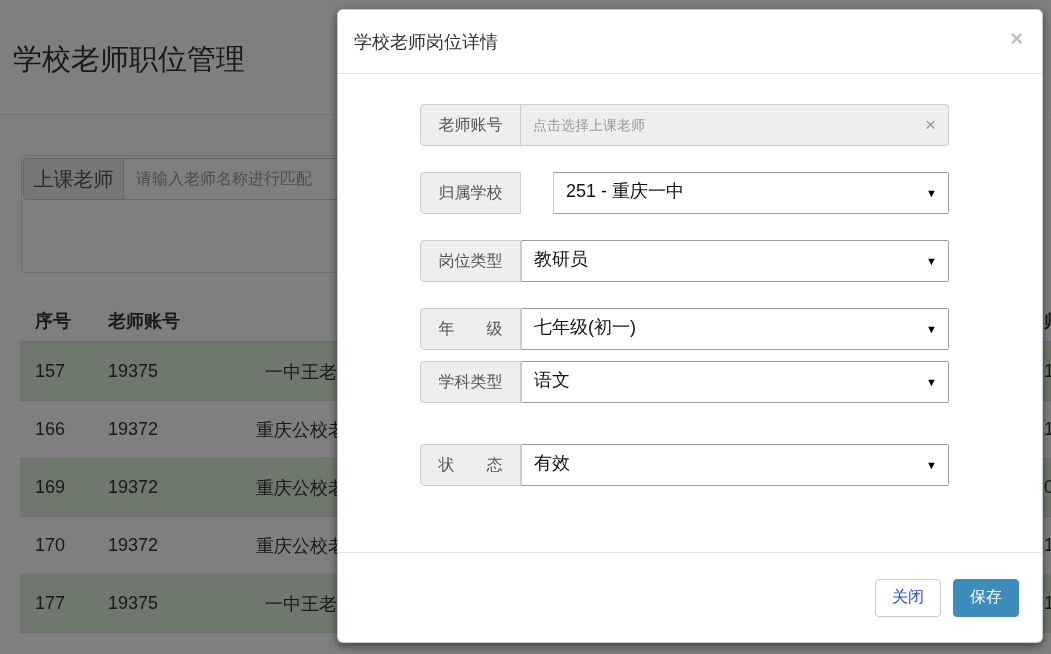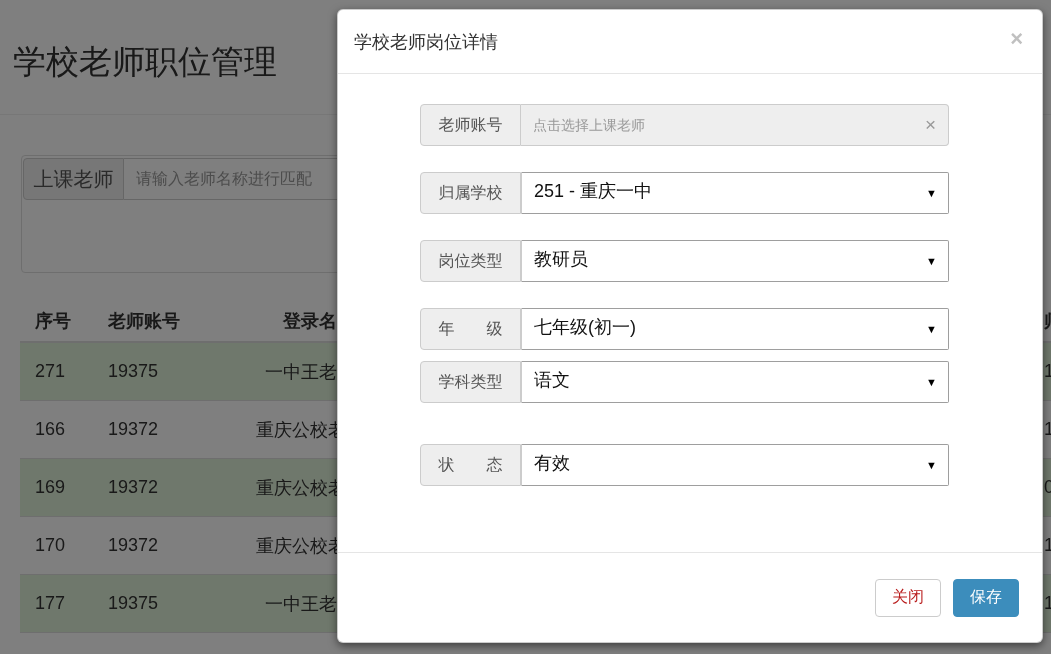--- a/index.html
+++ b/index.html
@@ -10,21 +10,21 @@
   html,body{width:1051px;height:654px;overflow:hidden;}
   body{
     font-family:"Liberation Sans","DejaVu Sans",sans-serif;
     background:#fff;position:relative;color:#333;
   }
 
   
   .page{position:absolute;inset:0;background:#fff;}
   .page-title{
     position:absolute;left:13px;top:40px;
-    font-size:33px;font-weight:400;color:#333;white-space:nowrap;
+    font-size:29px;font-weight:400;color:#333;white-space:nowrap;
   }
   .page-divider{
     position:absolute;left:0;top:114px;width:100%;height:0;
     border-bottom:1px solid #eee;
   }
   .search-panel{
     position:absolute;left:21px;top:155px;width:1000px;height:118px;
     border:1px solid #ddd;border-radius:4px;background:#fff;
   }
   .search-group{position:absolute;left:1px;top:2px;height:42px;display:flex;}
@@ -66,21 +66,21 @@
   .modal-title{
     position:absolute;left:16px;top:0;height:63px;display:flex;align-items:center;
     font-size:18px;color:#333;white-space:nowrap;
   }
   .modal-close{
     position:absolute;right:19px;top:18px;border:none;background:transparent;
     font-size:22px;font-weight:700;color:#c0c0c0;line-height:1;cursor:pointer;
     font-family:inherit;
   }
   .fgroup{position:absolute;left:82px;width:529px;height:42px;display:flex;}
-  .fg-1{top:94px;} .fg-2{top:162px;} .fg-3{top:230px;}
+  .fg-1{top:94px;} .fg-2{top:162px;gap:32px;} .fg-3{top:230px;}
   .fg-4{top:298px;} .fg-5{top:351px;} .fg-6{top:434px;}
   .flabel{
     width:101px;height:42px;background:#eee;border:1px solid #ccc;
     border-radius:4px 0 0 4px;display:flex;align-items:center;justify-content:center;
     font-size:16px;color:#555;white-space:nowrap;flex:none;
   }
   .finput-wrap{position:relative;flex:1;}
   .finput{
     width:100%;height:42px;border:1px solid #ccc;border-left:none;
     border-radius:0 4px 4px 0;background:#eee;padding:0 36px 0 12px;
@@ -102,47 +102,46 @@
   }
   .modal-footer{
     position:absolute;left:0;right:0;bottom:0;height:90px;
     border-top:1px solid #e5e5e5;display:flex;align-items:center;
     justify-content:flex-end;gap:12px;padding-right:23px;
   }
   .btn{
     height:38px;border-radius:4px;font-size:16px;font-family:inherit;
     cursor:pointer;padding:0 16px;
   }
-  .btn-default{background:#fff;border:1px solid #ccc;color:#b91c1c;}
+  .btn-default{background:#fff;border:1px solid #ccc;color:#1d4ed8;}
   .btn-primary{background:var(--save-bg);border:1px solid var(--save-bg);color:#fff;}
 </style>
 </head>
 <body>
 
 <div class="page">
   <div class="page-title">学校老师职位管理</div>
   <div class="page-divider"></div>
 
   <div class="search-panel">
     <div class="search-group">
       <div class="search-addon">上课老师</div>
       <input class="search-input" placeholder="请输入老师名称进行匹配" style="">
     </div>
   </div>
 
   <div class="ttable">
     <div class="thead">
       <div class="tc tc-no">序号</div>
       <div class="tc tc-account">老师账号</div>
-      <div class="tc tc-login">登录名</div>
       <div class="tc tc-clip">师</div>
     </div>
     <div class="tbody">
       <div class="trow">
-        <div class="tc tc-no">271</div>
+        <div class="tc tc-no">157</div>
         <div class="tc tc-account">19375</div>
         <div class="tc tc-login">一中王老师</div>
         <div class="tc tc-clip">1</div>
       </div>
       <div class="trow">
         <div class="tc tc-no">166</div>
         <div class="tc tc-account">19372</div>
         <div class="tc tc-login">重庆公校老师</div>
         <div class="tc tc-clip">1</div>
       </div>

